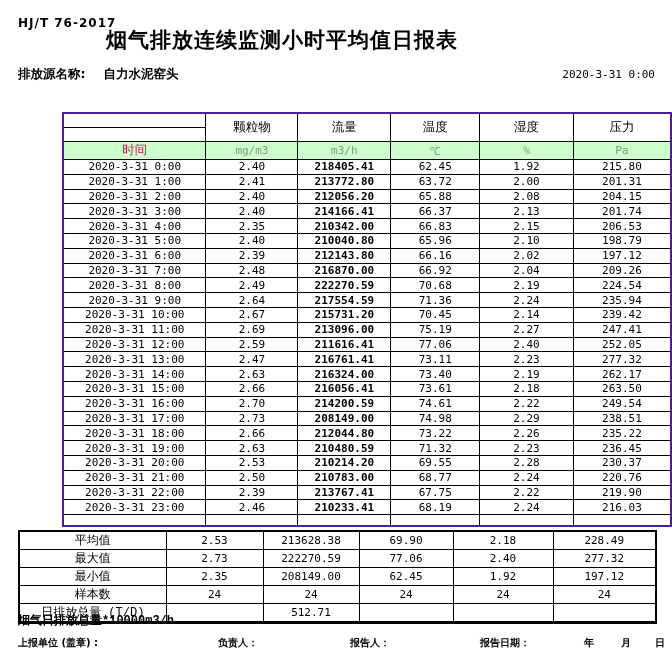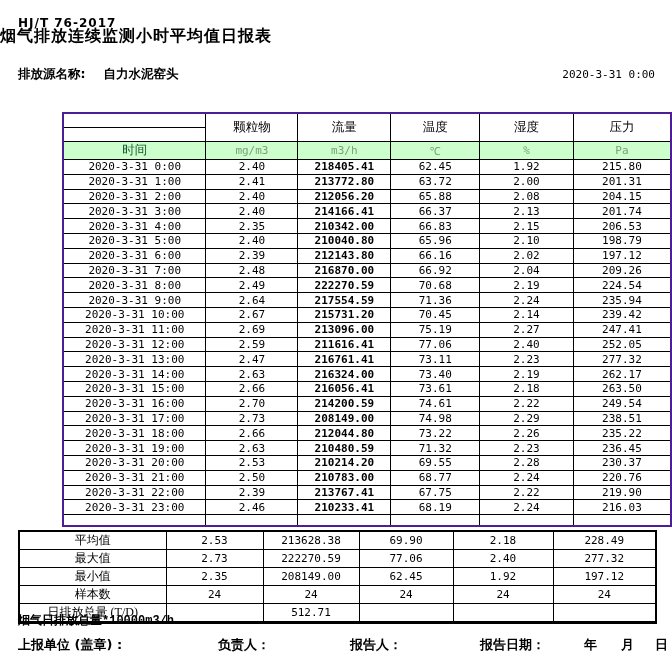--- a/index.html
+++ b/index.html
@@ -2,50 +2,50 @@
 <html><head>
 <meta charset="utf-8">
 <style>
   html,body{margin:0;padding:0;}
   body{
     width:672px;height:657px;background:#fff;position:relative;
     font-family:"DejaVu Sans","Liberation Sans",sans-serif;color:#000;
     -webkit-font-smoothing:none;
   }
   .std-code{position:absolute;top:16px;left:18px;font-size:12px;font-weight:bold;letter-spacing:1px;}
-  .doc-title{position:absolute;top:26px;left:0;width:564px;text-align:left;font-size:16px;font-weight:bold;letter-spacing:1px;}
+  .doc-title{position:absolute;top:26px;left:0;width:564px;text-align:center;font-size:21px;font-weight:bold;letter-spacing:1px;}
   .source-row{position:absolute;top:66px;left:18px;width:637px;display:flex;justify-content:space-between;align-items:baseline;}
   .source-name{font-size:12.5px;font-weight:bold;}
   .source-name .gap{display:inline-block;width:18px;}
   .report-dt{font-size:11px;font-family:"DejaVu Sans Mono","Liberation Mono",monospace;}
 
   table{border-collapse:collapse;table-layout:fixed;position:absolute;left:18px;background:#fff;}
   #main-table{top:112px;border:2px solid #4c1d95;margin-left:44px;}
   #summary-table{top:530px;border:2px solid #000;border-bottom:3px solid #000;}
   td{border:1px solid #000;padding:0;text-align:center;vertical-align:middle;overflow:hidden;white-space:nowrap;}
 
   .c-time{width:147px;}.c-pm{width:97px;}.c-flow{width:96px;}
   .c-temp{width:94px;}.c-hum{width:100px;}.c-pres{width:103px;}
 
   tr.hdr-half td{height:13px;}
   td.param-hdr{font-size:12.5px;height:28px;}
   tr.unit-row td{height:16px;background:#ccffcc;font-size:11px;}
-  tr.unit-row td.time-hdr{font-size:12.5px;color:#14532d;}
+  tr.unit-row td.time-hdr{font-size:12.5px;color:#be185d;}
   tr.unit-row td.unit{color:#7ba07b;font-family:"DejaVu Sans Mono","Liberation Mono",monospace;}
 
   tr.data-row td{height:13.8px;font-size:11px;font-family:"DejaVu Sans Mono","Liberation Mono",monospace;}
   tr.data-row td.flow{font-weight:bold;}
   tr.blank-row td{height:10px;}
 
   #summary-table td{height:13.8px;font-size:11px;font-family:"DejaVu Sans Mono","Liberation Mono",monospace;}
-  #summary-table td.sum-label{font-size:12px;font-family:Liberation Serif, serif;}
+  #summary-table td.sum-label{font-size:12px;font-family:Liberation Mono, monospace;}
   #summary-table td.flow{font-weight:normal;}
 
   .note-line{position:absolute;top:612px;left:18px;font-size:12px;font-weight:bold;font-family:Liberation Mono, monospace;}
-  .sign-row{position:absolute;top:636px;left:0;width:652px;height:18px;font-size:13px;font-weight:bold;}
+  .sign-row{position:absolute;top:636px;left:0;width:652px;height:18px;font-size:10px;font-weight:bold;}
   .sign-row span{position:absolute;top:0;white-space:nowrap;}
   .lbl-unit{left:18px;}.lbl-manager{left:218px;}.lbl-reporter{left:350px;}
   .lbl-date{left:480px;}.lbl-year{left:584px;}.lbl-month{left:621px;}.lbl-day{left:655px;}
 </style>
 </head>
 <body>
 
 <div class="std-code">HJ/T 76-2017</div>
 <div class="doc-title">烟气排放连续监测小时平均值日报表</div>
 

